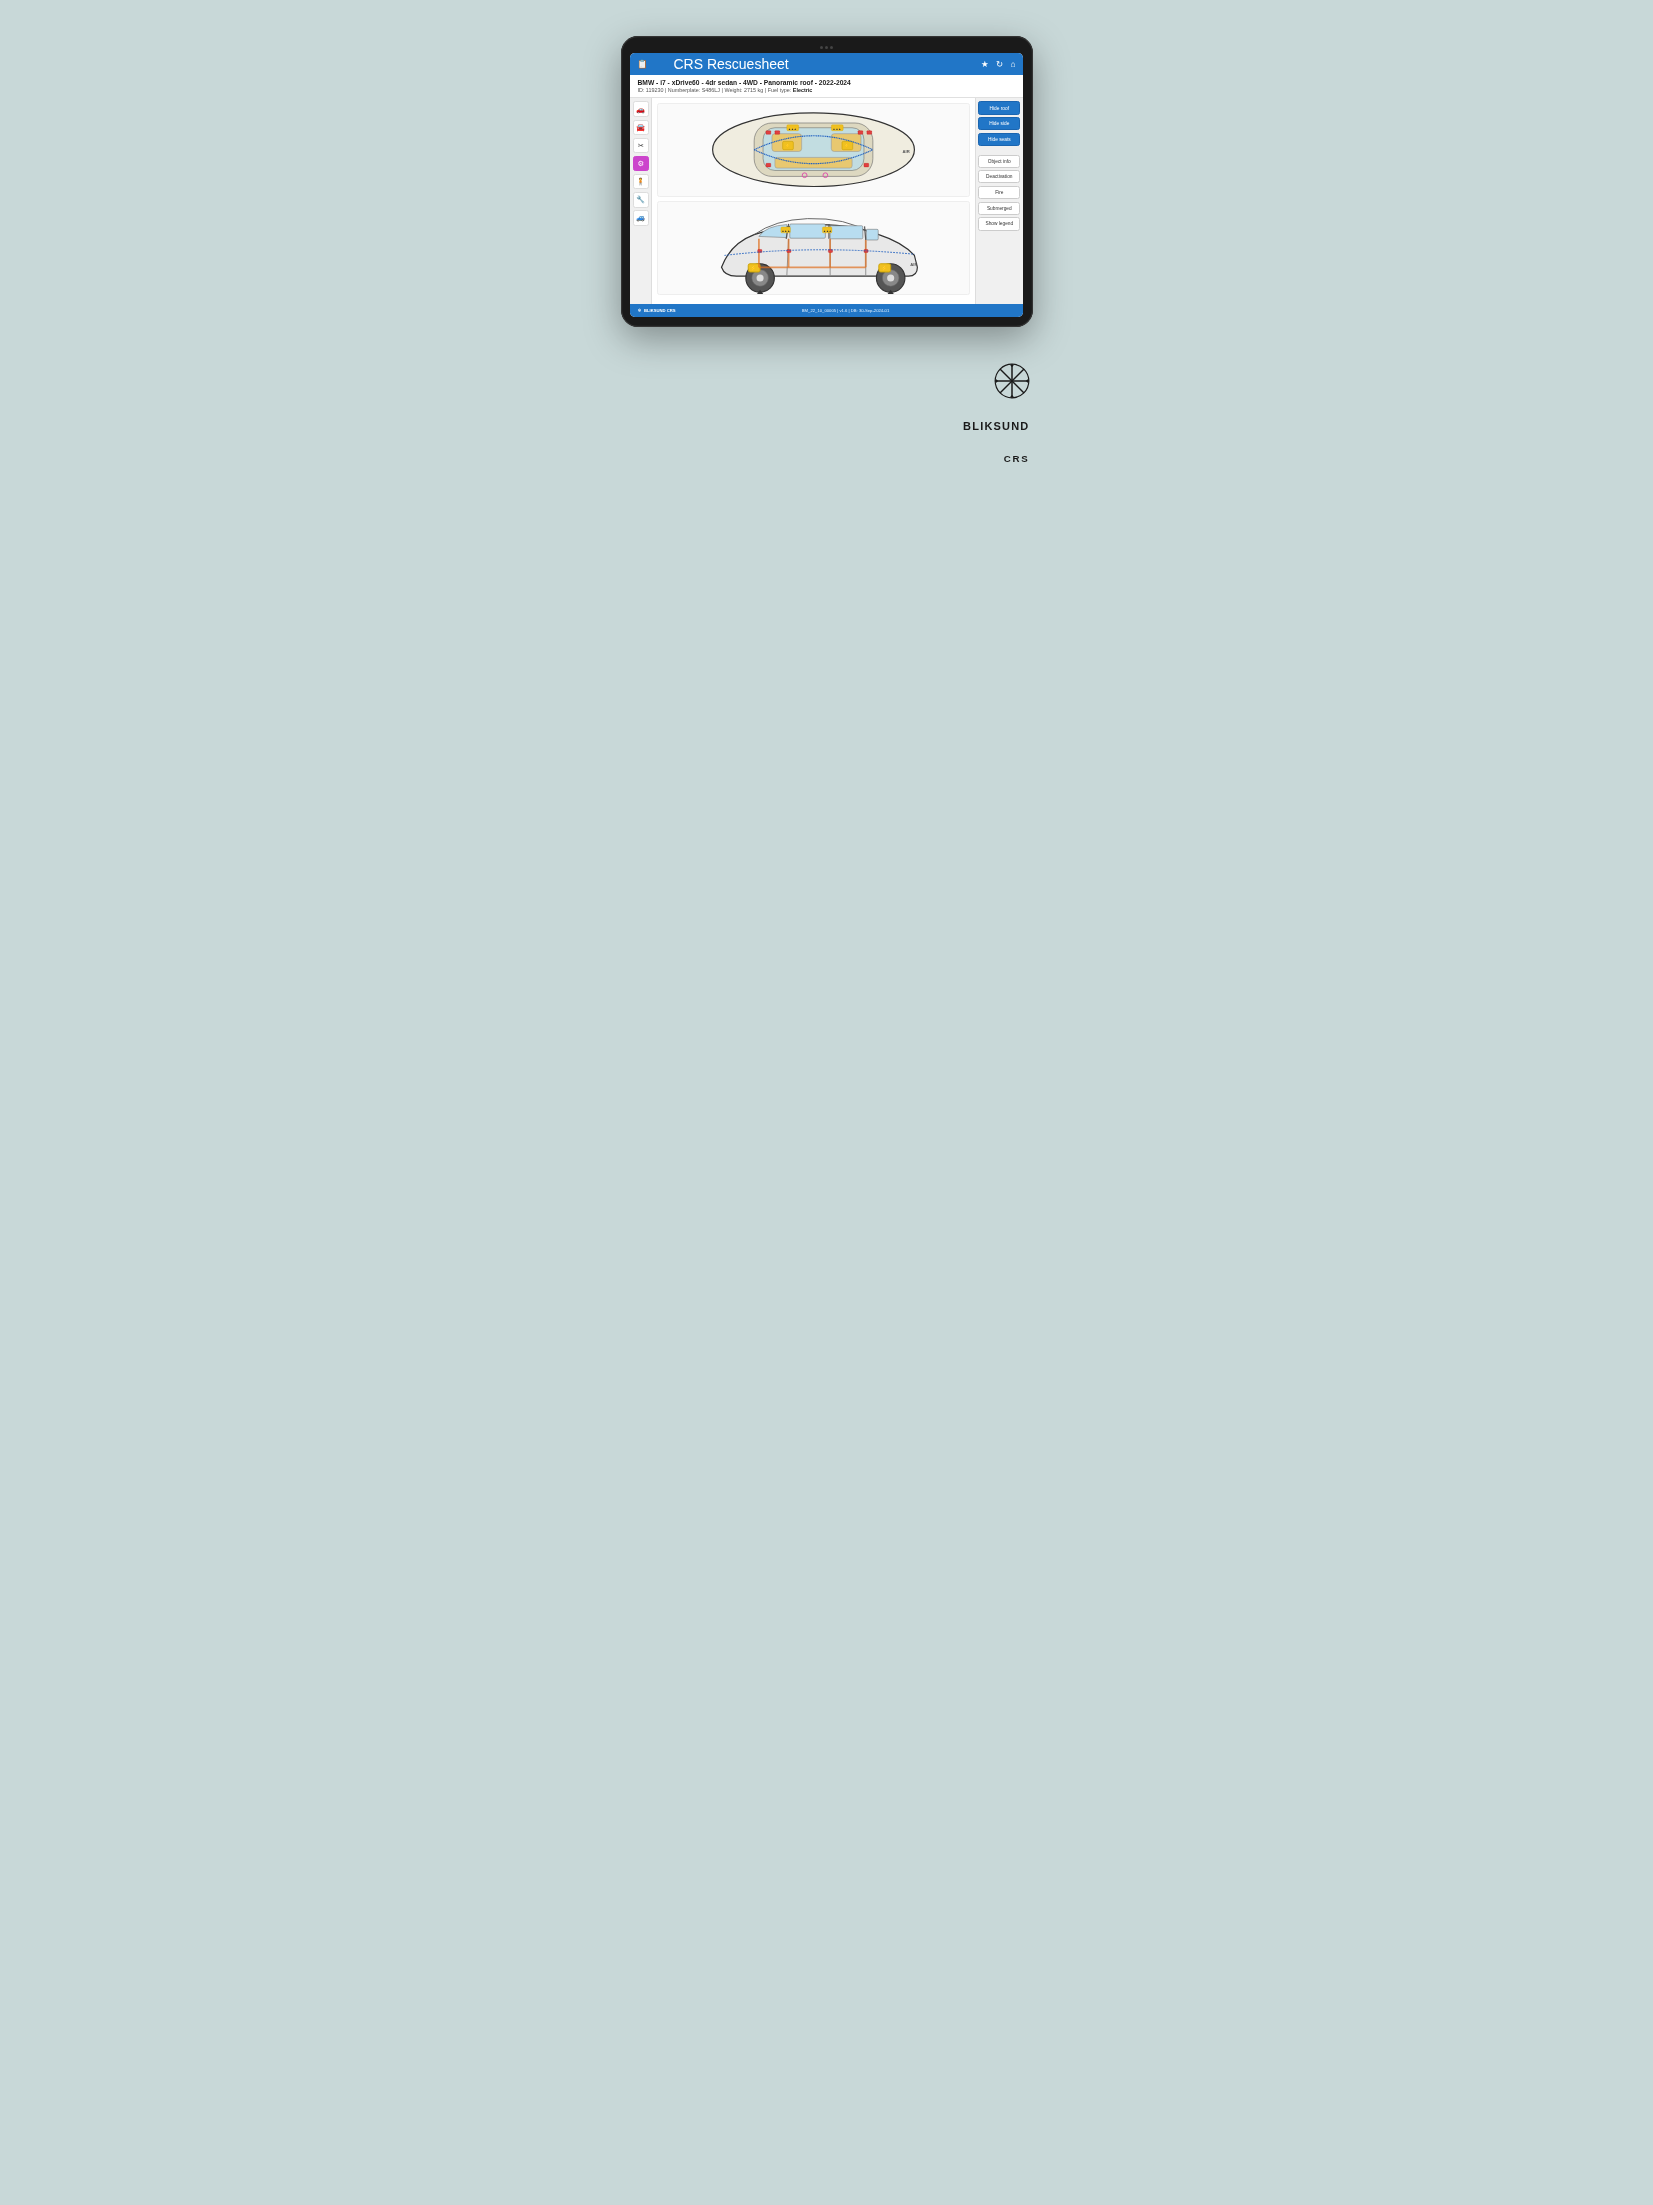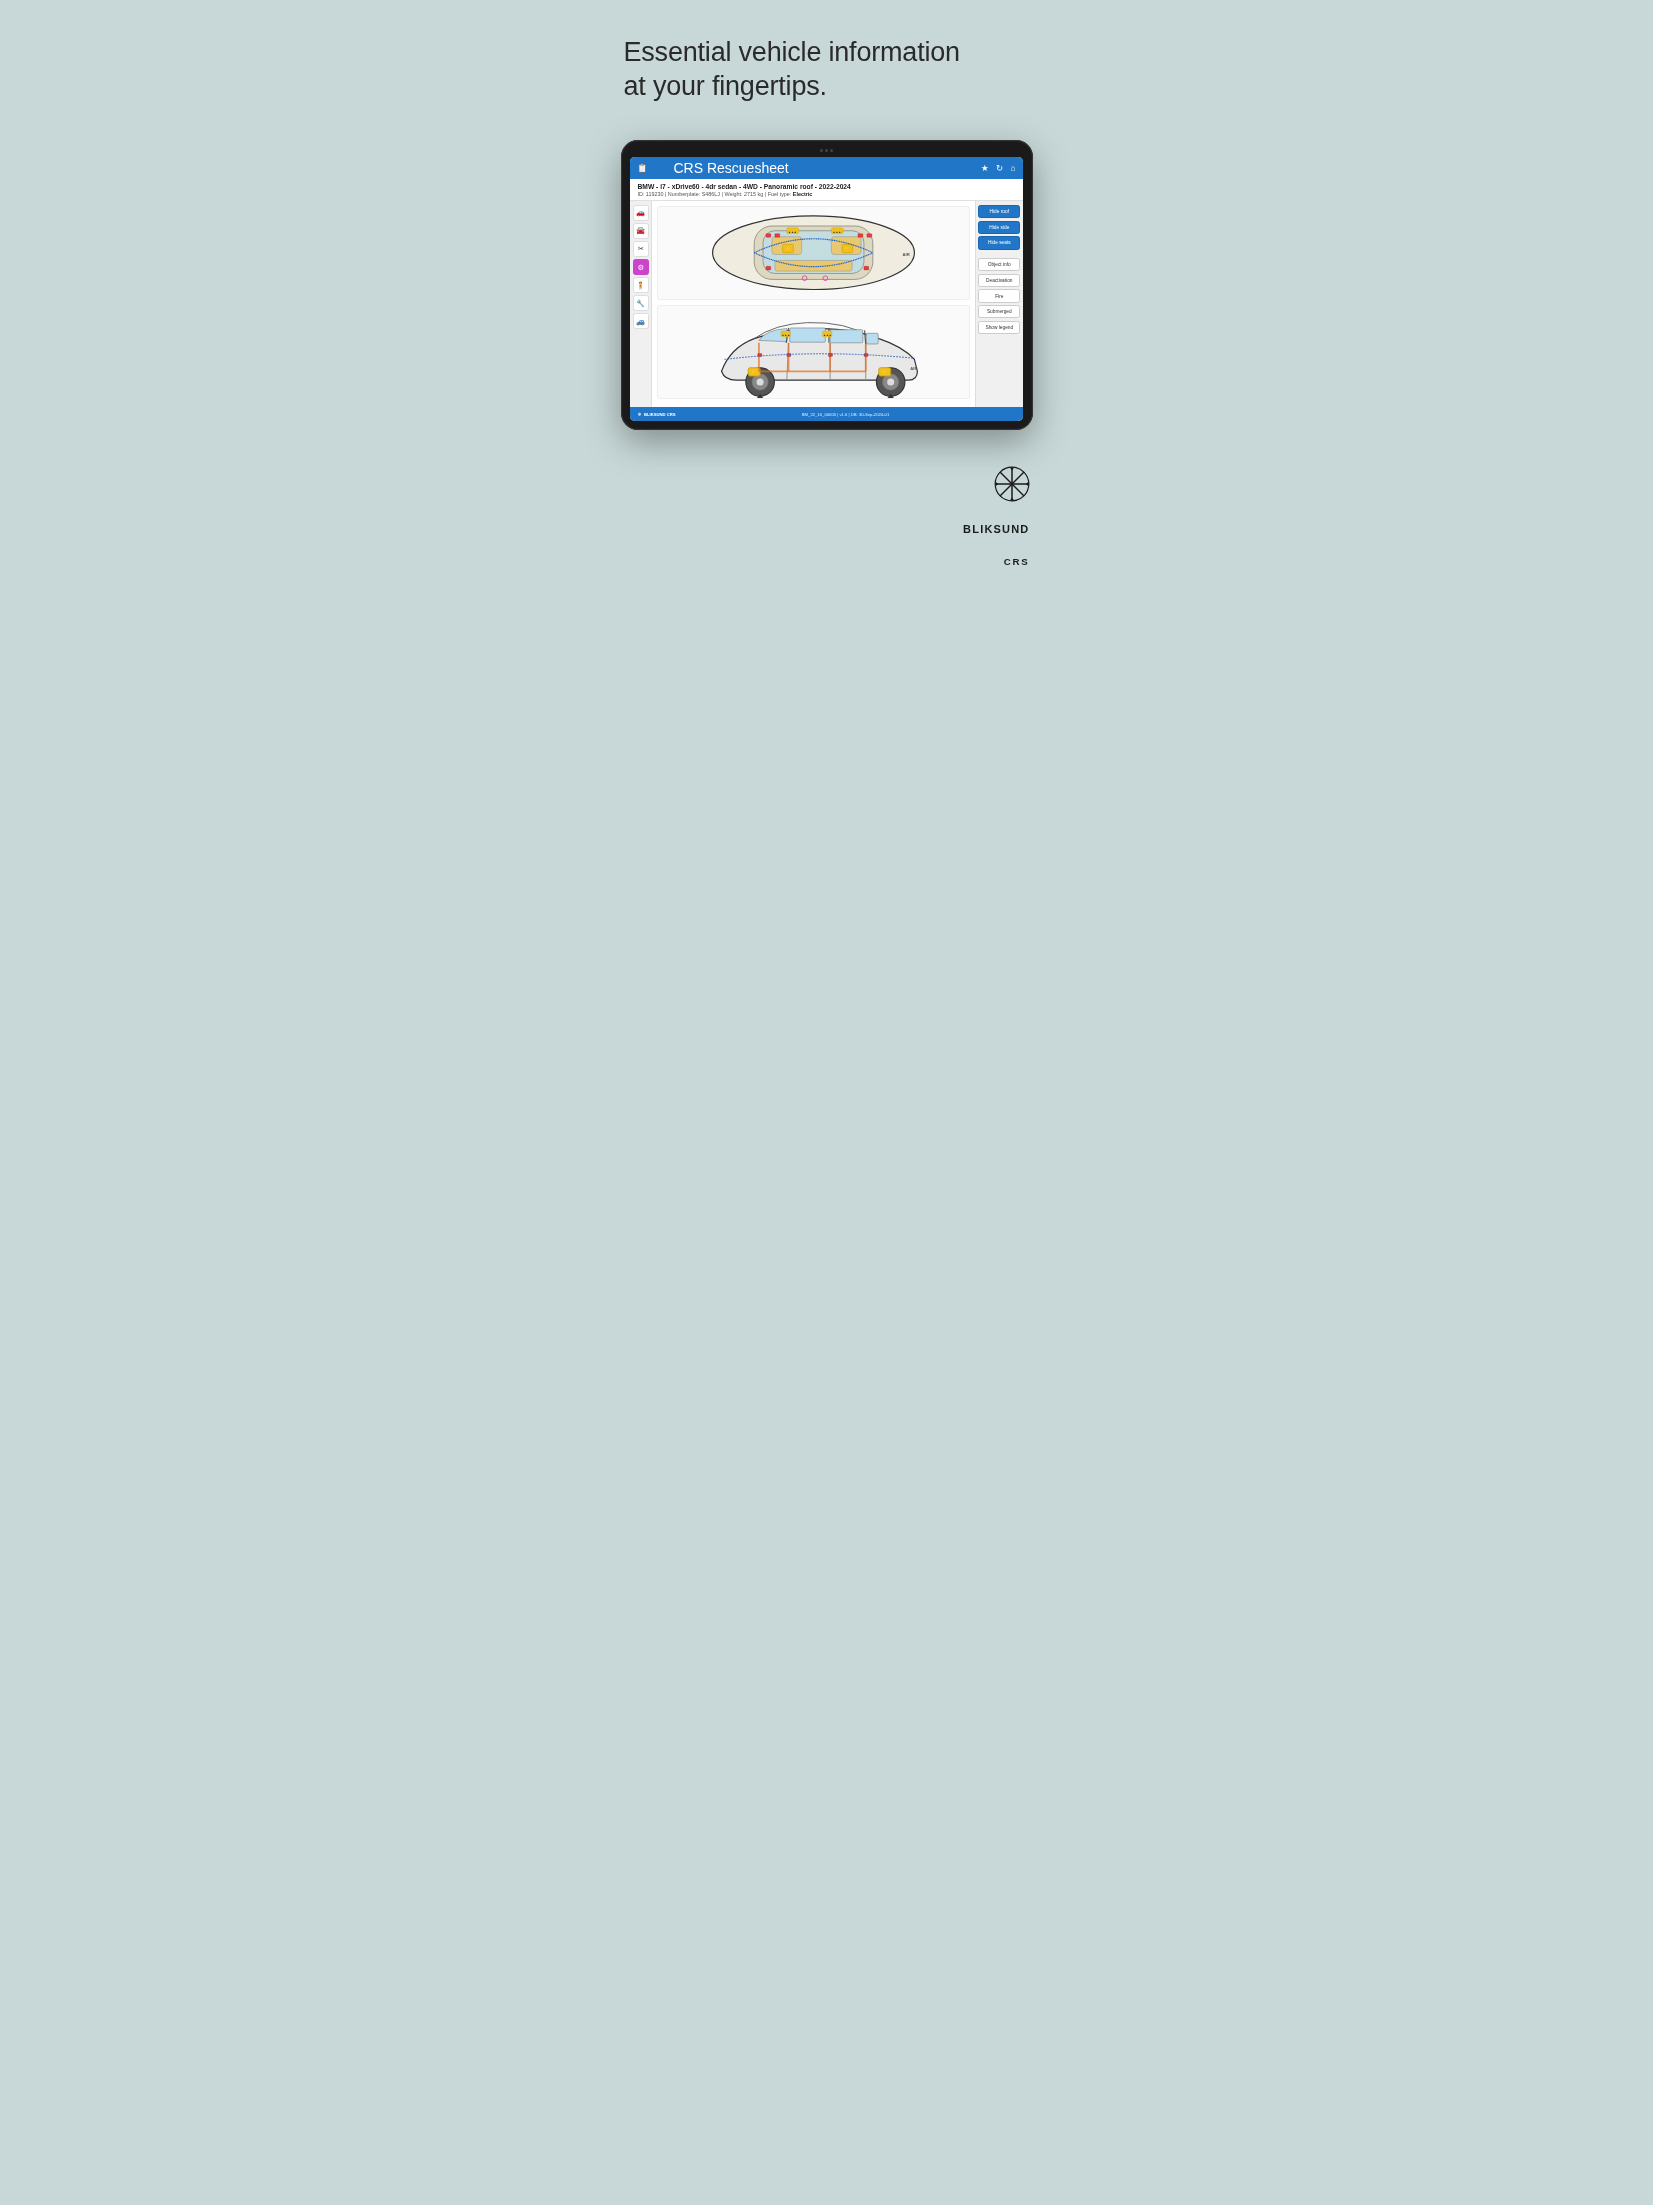--- a/index.html
+++ b/index.html
@@ -288,21 +288,20 @@
     }
 
     
     .panel-spacer { height: 3.6px; }
   </style>
 </head>
 <body>
 
 <div class="page-wrapper">
 
-  <p class="subheadline">Essential vehicle information<br>at your fingertips.</p>
 
   <div class="tablet-outer">
 
     <div class="tablet-camera-bar">
       <div class="tablet-dot"></div>
       <div class="tablet-dot"></div>
       <div class="tablet-dot"></div>
     </div>
 
     <div class="tablet-screen">

